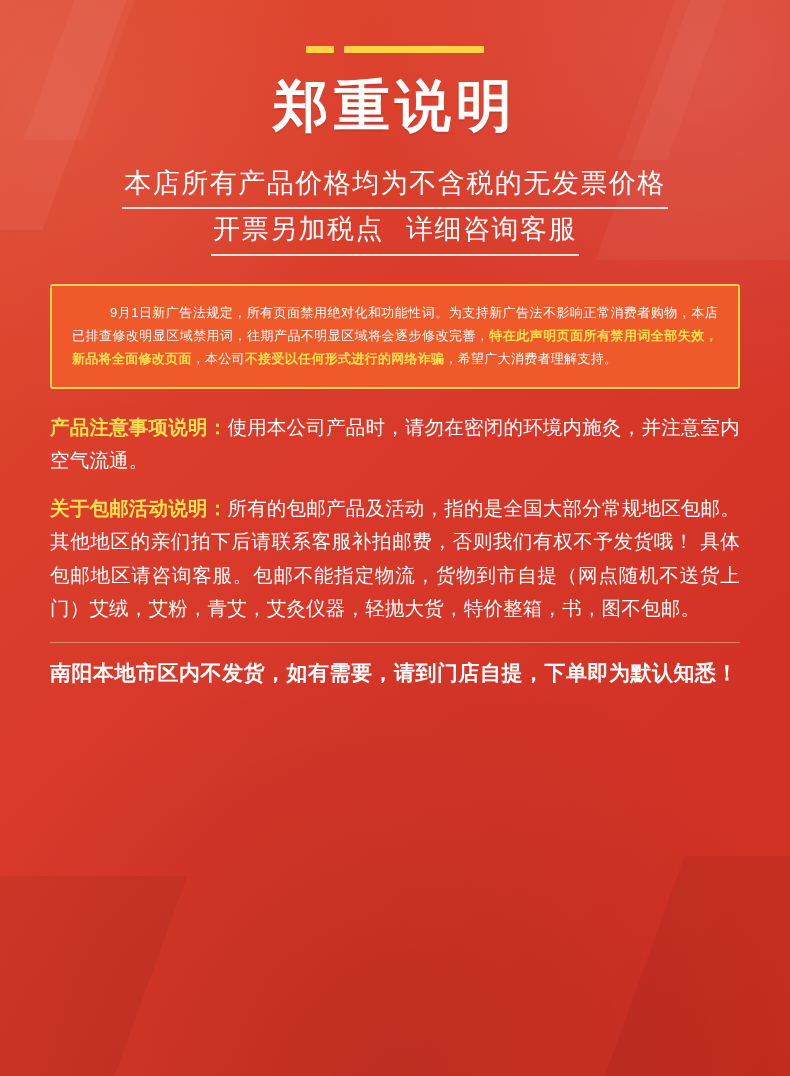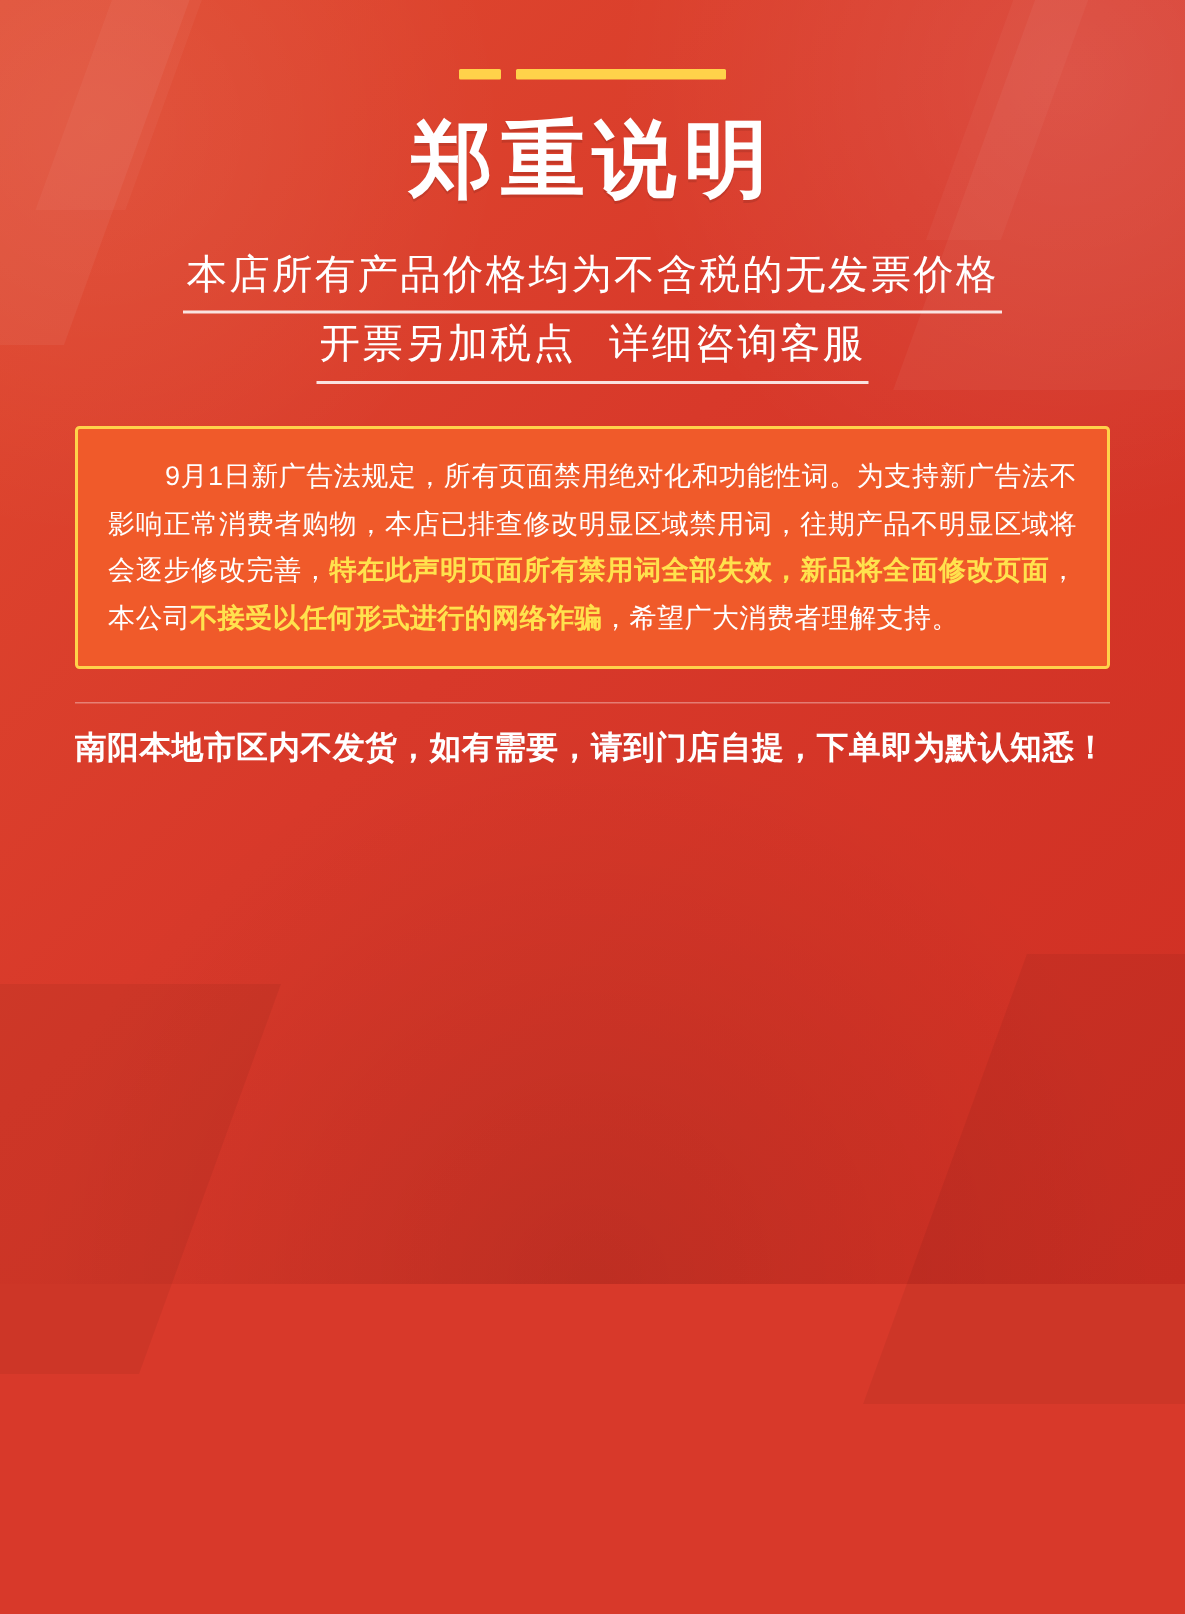--- a/index.html
+++ b/index.html
@@ -9,21 +9,21 @@
   body {
     width: 790px;
     height: 1076px;
     font-family: "Liberation Sans", sans-serif;
     background: #d8392a;
     overflow: hidden;
   }
   .page {
     position: relative;
     width: 790px;
-    height: 856px;
+    height: 1076px;
     background:
       radial-gradient(circle at 90% 6%, rgba(255,255,255,0.10) 0%, rgba(255,255,255,0) 28%),
       radial-gradient(circle at 8% 10%, rgba(255,255,255,0.07) 0%, rgba(255,255,255,0) 26%),
       radial-gradient(circle at 50% 100%, rgba(0,0,0,0.10) 0%, rgba(0,0,0,0) 40%),
       linear-gradient(135deg, #e04a2f 0%, #d8392a 45%, #cf2f23 100%);
   }
   .bg-stripe {
     position: absolute;
     background: rgba(255,255,255,0.05);
     transform: skewX(-20deg);
@@ -84,21 +84,21 @@
   }
   .gap-wide { display: inline-block; width: 22px; }
 
   .notice-box {
     margin: 28px 22px 0 22px;
     background: #f05a2a;
     border: 2px solid #ffd24a;
     border-radius: 3px;
     padding: 16px 20px 16px 20px;
     color: #ffffff;
-    font-size: 18px;
+    font-size: 13px;
     line-height: 1.75;
     text-align: justify;
     letter-spacing: 0.3px;
   }
   .notice-box .indent { display: inline-block; width: 38px; }
   .hl { color: #ffe24d; font-weight: bold; }
 
   .sections {
     margin: 22px 22px 0 22px;
     color: #ffffff;
@@ -156,21 +156,27 @@
         <span class="subtitle-line"><span>开票另加税点</span><span class="gap-wide"></span><span>详细咨询客服</span></span>
       </div>
     </div>
 
     <div class="notice-box">
       <span class="indent"></span><span>9月1日新广告法规定，所有页面禁用绝对化和功能性词。为支持新广告法不影响正常消费者购物，本店已排查修改明显区域禁用词，往期产品不明显区域将会逐步修改完善，</span><span class="hl">特在此声明页面所有禁用词全部失效，新品将全面修改页面</span><span>，本公司</span><span class="hl">不接受以任何形式进行的网络诈骗</span><span>，希望广大消费者理解支持。</span>
     </div>
 
     <div class="sections">
 
+      <div class="section">
+        <span class="section-head">产品注意事项说明：</span><span>使用本公司产品时，请勿在密闭的环境内施灸，并注意室内空气流通。</span>
+      </div>
 
+      <div class="section">
+        <span class="section-head">关于包邮活动说明：</span><span>所有的包邮产品及活动，指的是全国大部分常规地区包邮。其他地区的亲们拍下后请联系客服补拍邮费，否则我们有权不予发货哦！ 具体包邮地区请咨询客服。包邮不能指定物流，货物到市自提（网点随机不送货上门）艾绒，艾粉，青艾，艾灸仪器，轻抛大货，特价整箱，书，图不包邮。</span>
+      </div>
 
 
 
     </div>
 
     <div class="divider"></div>
 
     <div class="footer-note">南阳本地市区内不发货，如有需要，请到门店自提，下单即为默认知悉！</div>
 
   </div>

